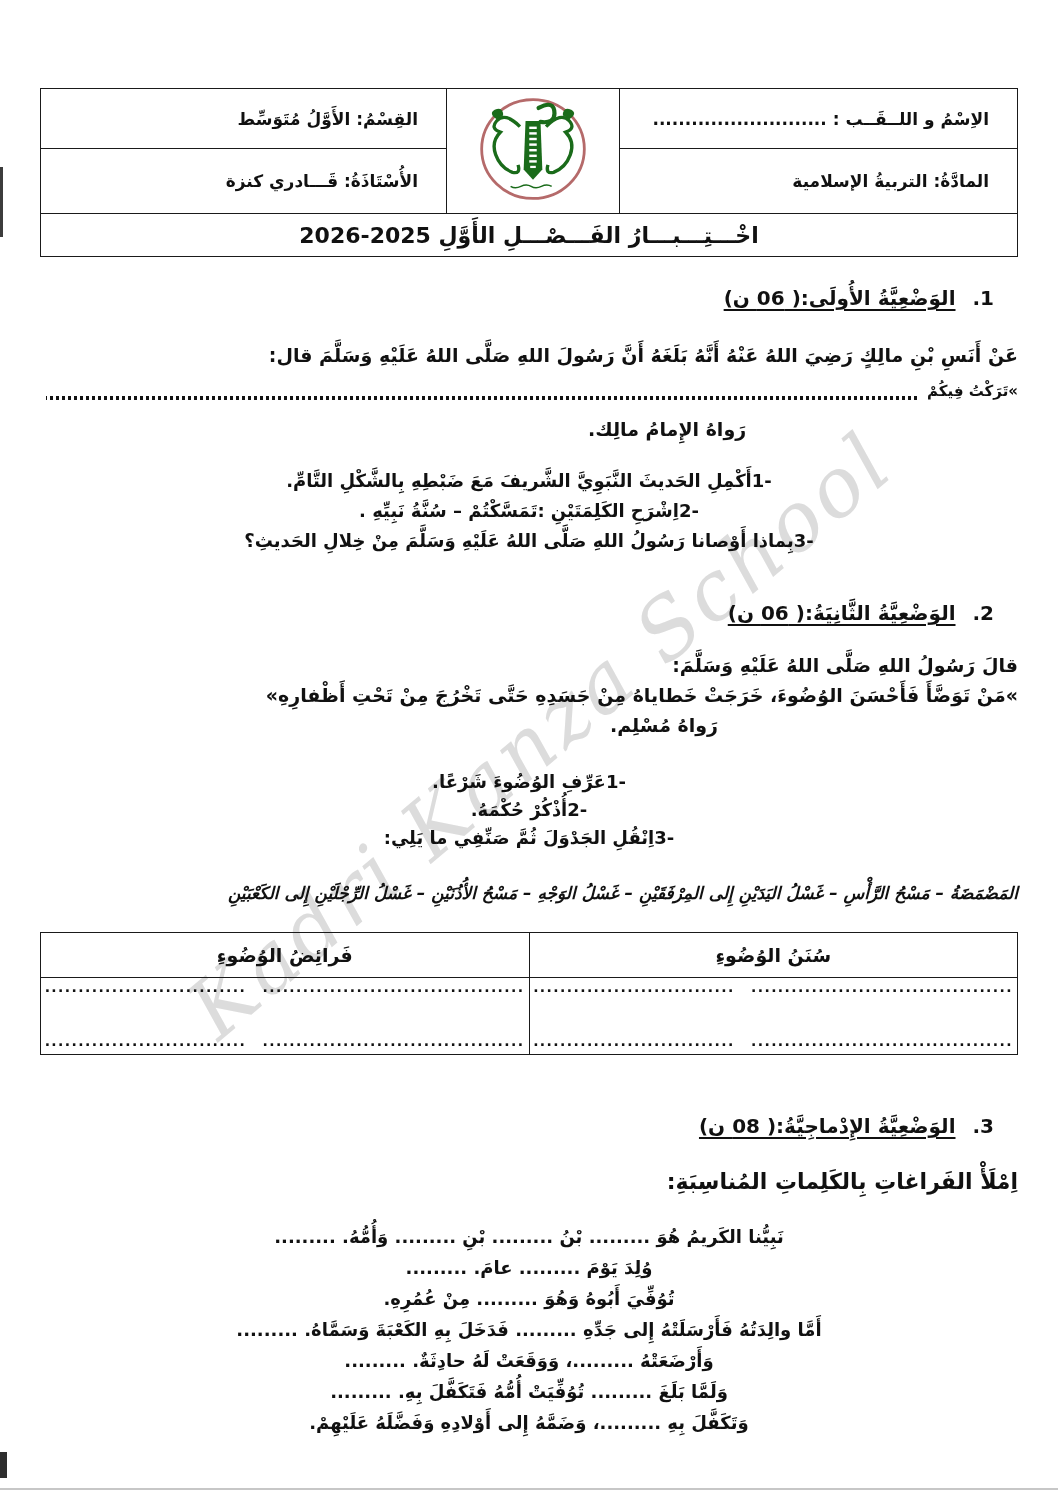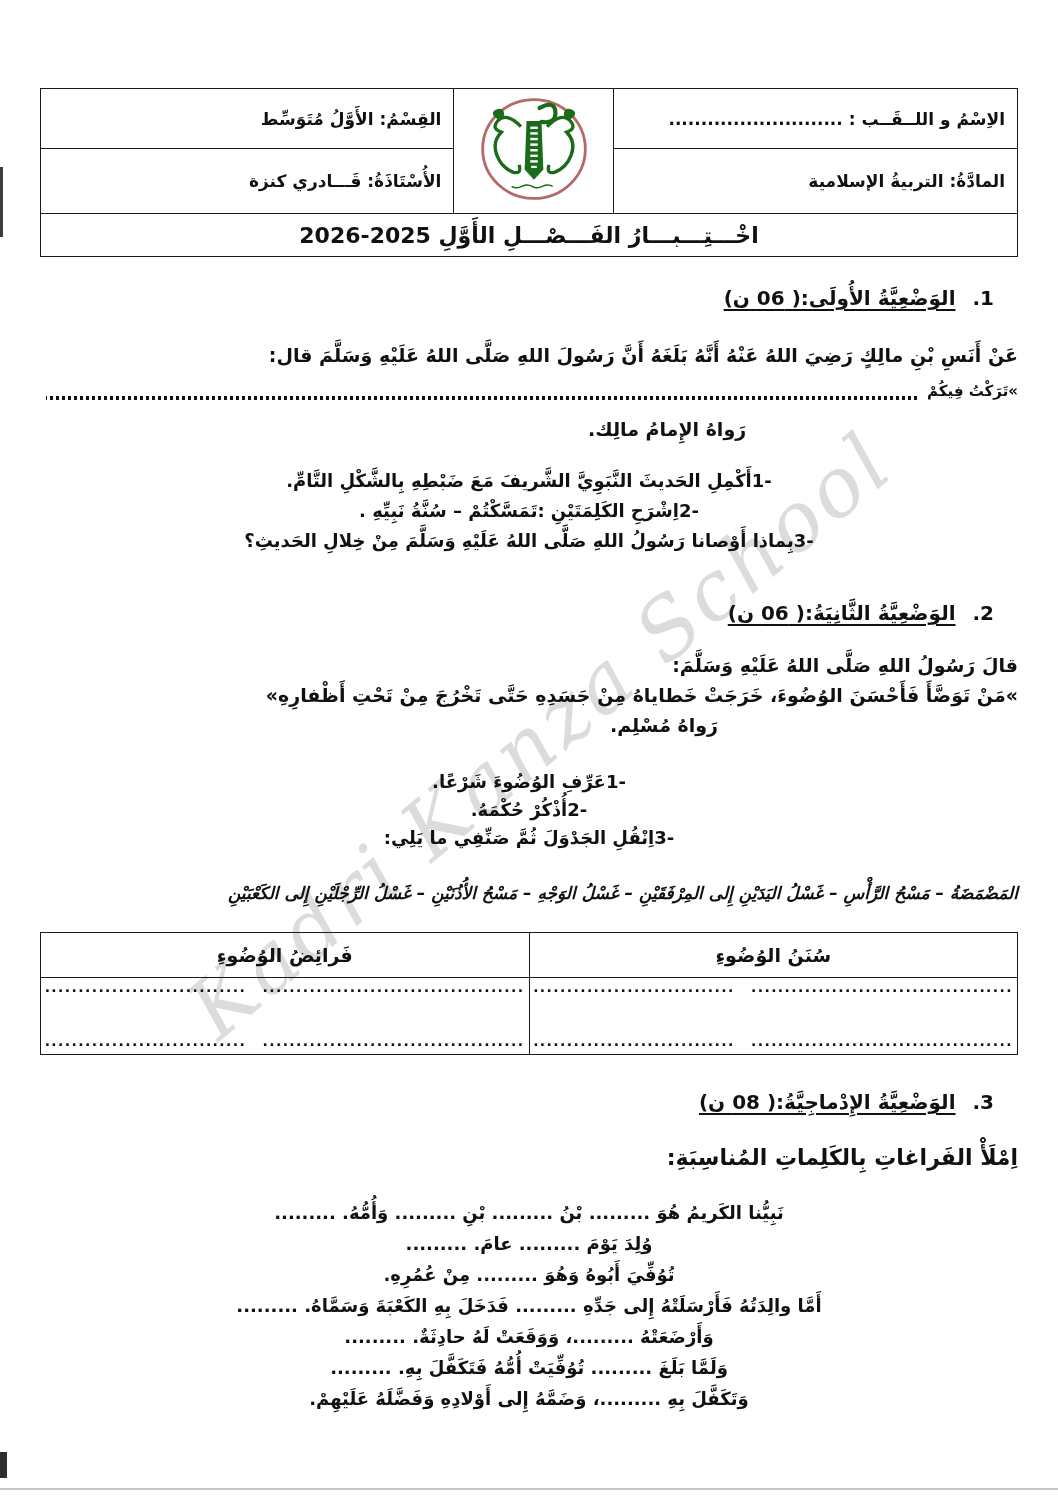--- a/index.html
+++ b/index.html
@@ -12,21 +12,21 @@
   .watermark{
     position:absolute; left:110px; top:700px; width:840px; height:120px;
     transform:rotate(-40deg); transform-origin:center;
     font-family:"DejaVu Serif", serif; font-style:italic; font-weight:400;
     font-size:82px; letter-spacing:4px; color:#d4d4d4; opacity:.8;
     text-align:center; white-space:nowrap; direction:ltr; pointer-events:none; z-index:0;
   }
   .content{position:relative; z-index:1;}
   
   table.header{width:100%; border-collapse:collapse; table-layout:fixed;}
-  table.header td{border:1.6px solid #1a1a1a; vertical-align:middle; padding:4px 12px; font-weight:700;}
+  table.header td{border:1.6px solid #1a1a1a; vertical-align:middle; padding:4px 28px; font-weight:700;}
   td.c-right{width:42%; font-size:17px;border-radius:30px;}
   td.c-mid{width:15%; text-align:center; padding:2px;}
   td.c-left{width:43%; font-size:17px;}
   tr.r1 td{height:44px;}
   tr.r2 td{height:48px;}
   td.title-cell{height:34px; text-align:center; font-size:22px; font-weight:700; letter-spacing:.5px;}
   .sec-heading{margin-top:26px; padding-right:24px; font-size:20px; font-weight:700; line-height:30px;}
   .sec-heading .num{text-decoration:none; padding-left:10px;}
   .sec-heading .ht{text-decoration:underline; text-underline-offset:4px;}
   .intro{margin-top:27px; font-size:19px; font-weight:700; line-height:30px;}
@@ -39,21 +39,21 @@
   .questions-2{margin-top:28px; font-size:18px; font-weight:700; line-height:28px;}
   .q{white-space:nowrap;text-align:center;}
   .items-line{margin-top:26px; font-size:17px; font-weight:700; font-style:italic; white-space:nowrap; line-height:30px;}
   
   table.wudu{width:100%; border-collapse:collapse; table-layout:fixed; margin-top:24px;}
   table.wudu th{border:1.8px solid #1a1a1a; height:42px; font-size:19px; font-weight:700; text-align:center;}
   table.wudu td{border:1.8px solid #1a1a1a; height:72px; padding:2px 4px; vertical-align:top;}
   .cell-fill{display:flex; flex-direction:column; justify-content:space-between; height:68px;}
   .dotline{font-size:14px; font-weight:700; letter-spacing:1.4px; word-spacing:10px; white-space:nowrap; overflow:hidden; text-align:center; line-height:14px;}
   
-  .sec3-heading{margin-top:32px;}
+  .sec3-heading{margin-top:56px;}
   .instruction{margin-top:26px; font-size:22px; font-weight:700; line-height:30px;}
   .fill-block{margin-top:24px; text-align:center; font-size:18px; font-weight:700; line-height:31px;}
   .fill-line{white-space:nowrap;}
   
   .art-left{position:absolute; left:0; top:167px; width:3px; height:70px; background:#3c3c3c; z-index:2;}
   .art-bottom{position:absolute; left:0; top:1488px; width:100%; height:2px; background:#c7c7c7; z-index:2;}
   .art-corner{position:absolute; left:0; top:1452px; width:7px; height:26px; background:#2e2e2e; z-index:2;}
 </style>
 </head>
 <body>

